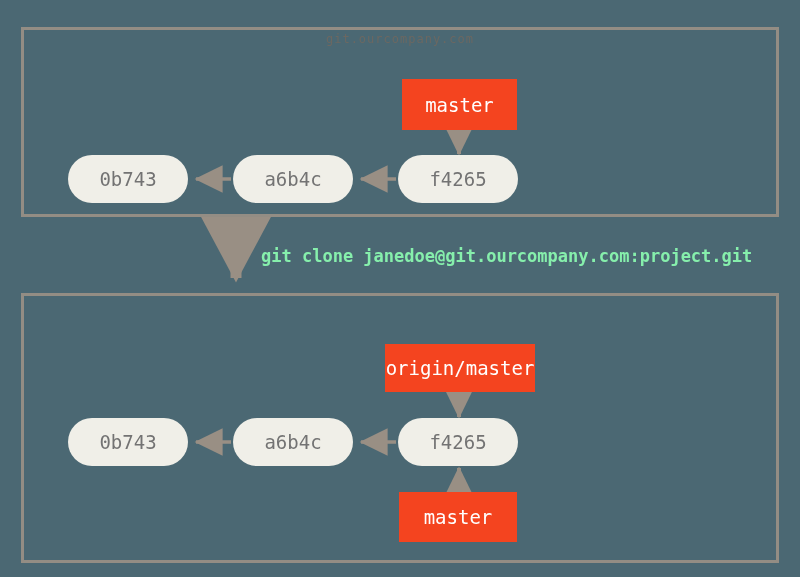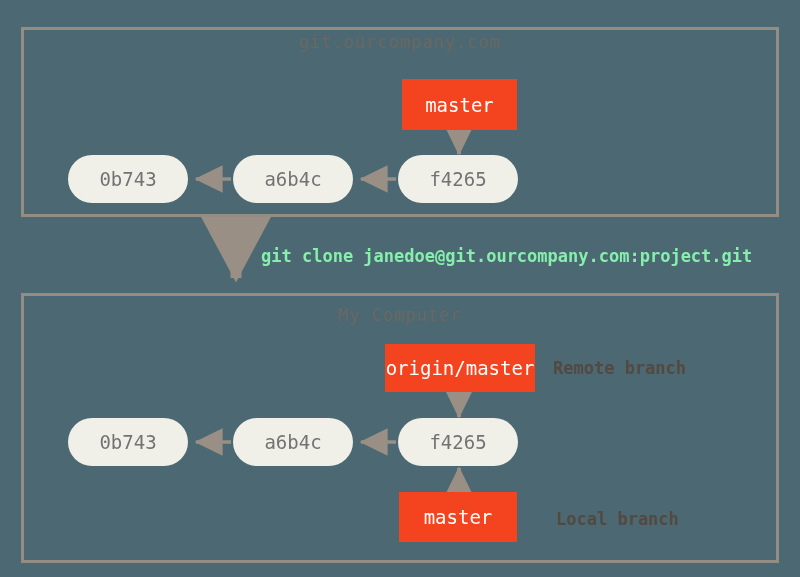--- a/index.html
+++ b/index.html
@@ -38,21 +38,21 @@
     width: 758px;
     height: 270px;
   }
 
   .panel-title {
     position: absolute;
     left: 0;
     right: 0;
     text-align: center;
     font-family: "DejaVu Sans Mono", monospace;
-    font-size: 17px;
+    font-size: 12px;
     letter-spacing: 1px;
     color: #6b6862;
     white-space: nowrap;
   }
   #title-remote { top: 32px; }
   #title-local  { top: 305px; }
 
   
   .commit {
     position: absolute;
@@ -166,35 +166,32 @@
   <div class="commit" style="left:233px; top:155px;">
     <span>a6b4c</span>
   </div>
   <div class="commit" style="left:398px; top:155px;">
     <span>f4265</span>
   </div>
 
   <div class="command-label" style="left:261px; top:246px;">git clone janedoe@git.ourcompany.com:project.git</div>
 
   <div class="panel" id="panel-local"></div>
-  <div class="panel-title" id="title-local">My Computer</div>
 
   <div class="branch" style="left:385px; top:344px; width:150px; height:48px;">
     <span>origin/master</span>
   </div>
-  <div class="annotation" style="left:553px; top:358px;">Remote branch</div>
 
   <div class="commit" style="left:68px; top:418px;">
     <span>0b743</span>
   </div>
   <div class="commit" style="left:233px; top:418px;">
     <span>a6b4c</span>
   </div>
   <div class="commit" style="left:398px; top:418px;">
     <span>f4265</span>
   </div>
 
   <div class="branch" style="left:399px; top:492px; width:118px; height:50px;">
     <span>master</span>
   </div>
-  <div class="annotation" style="left:556px; top:509px;">Local branch</div>
 
 </div>
 
 </body></html>

